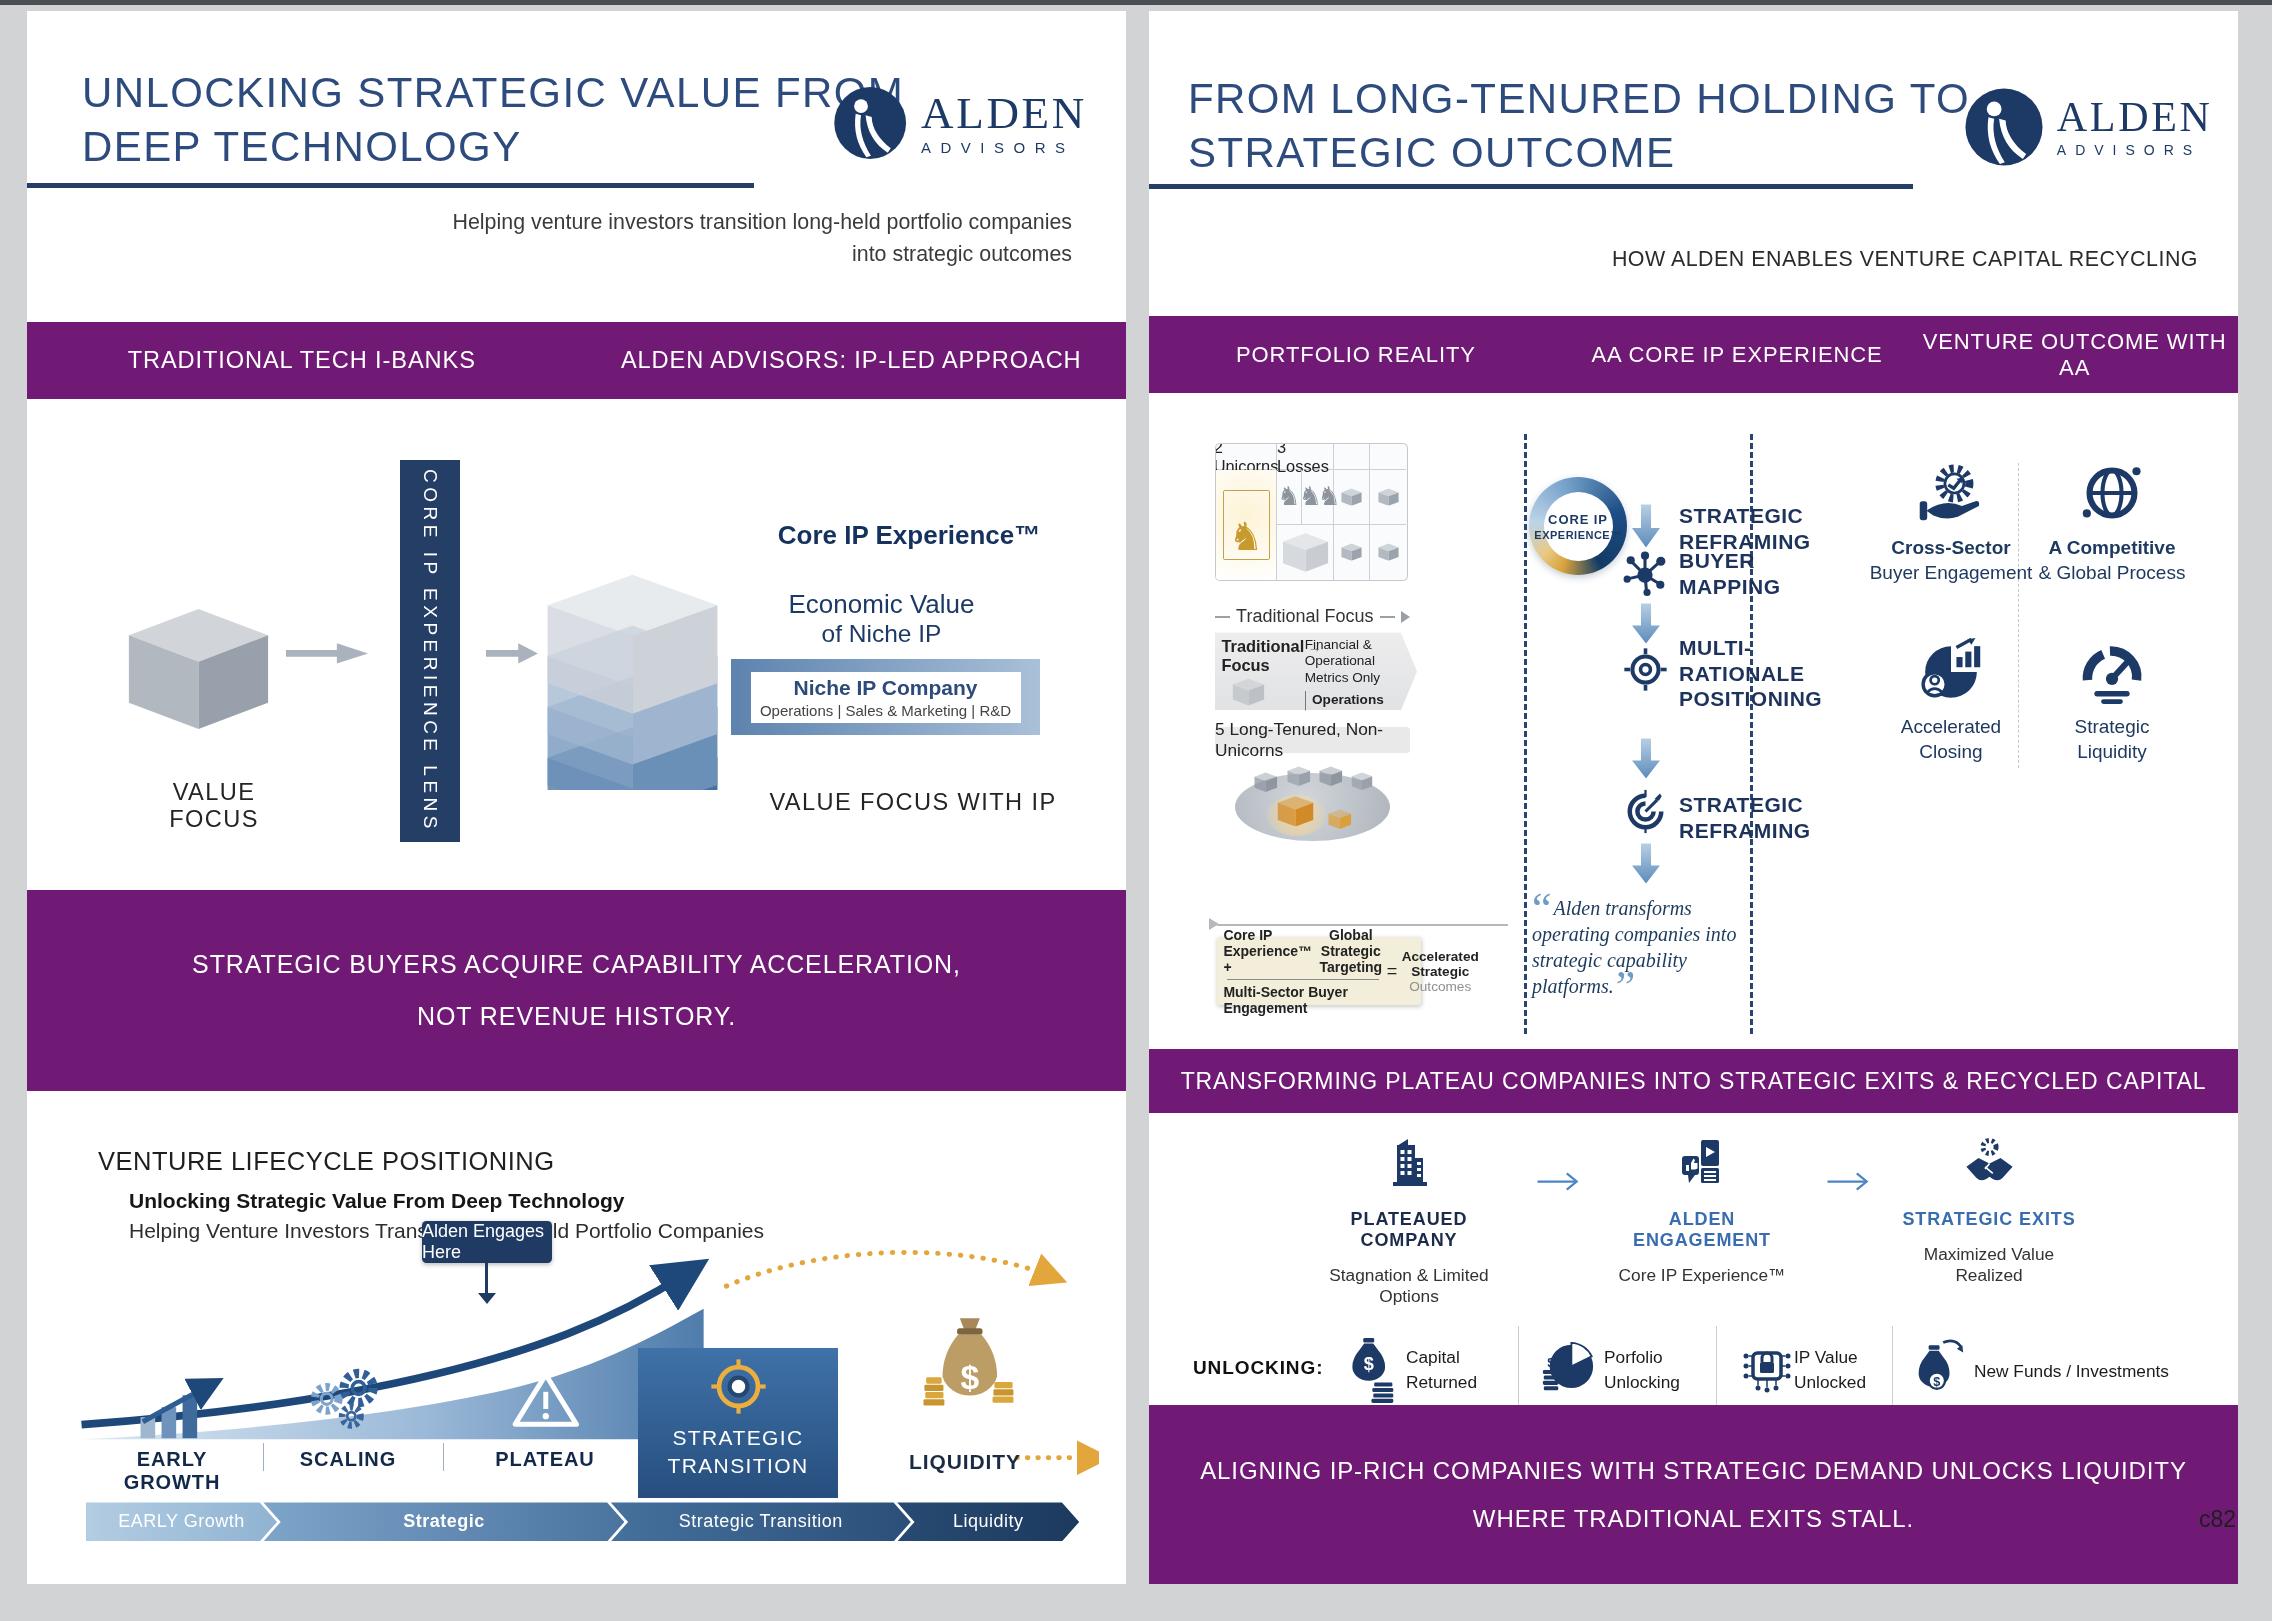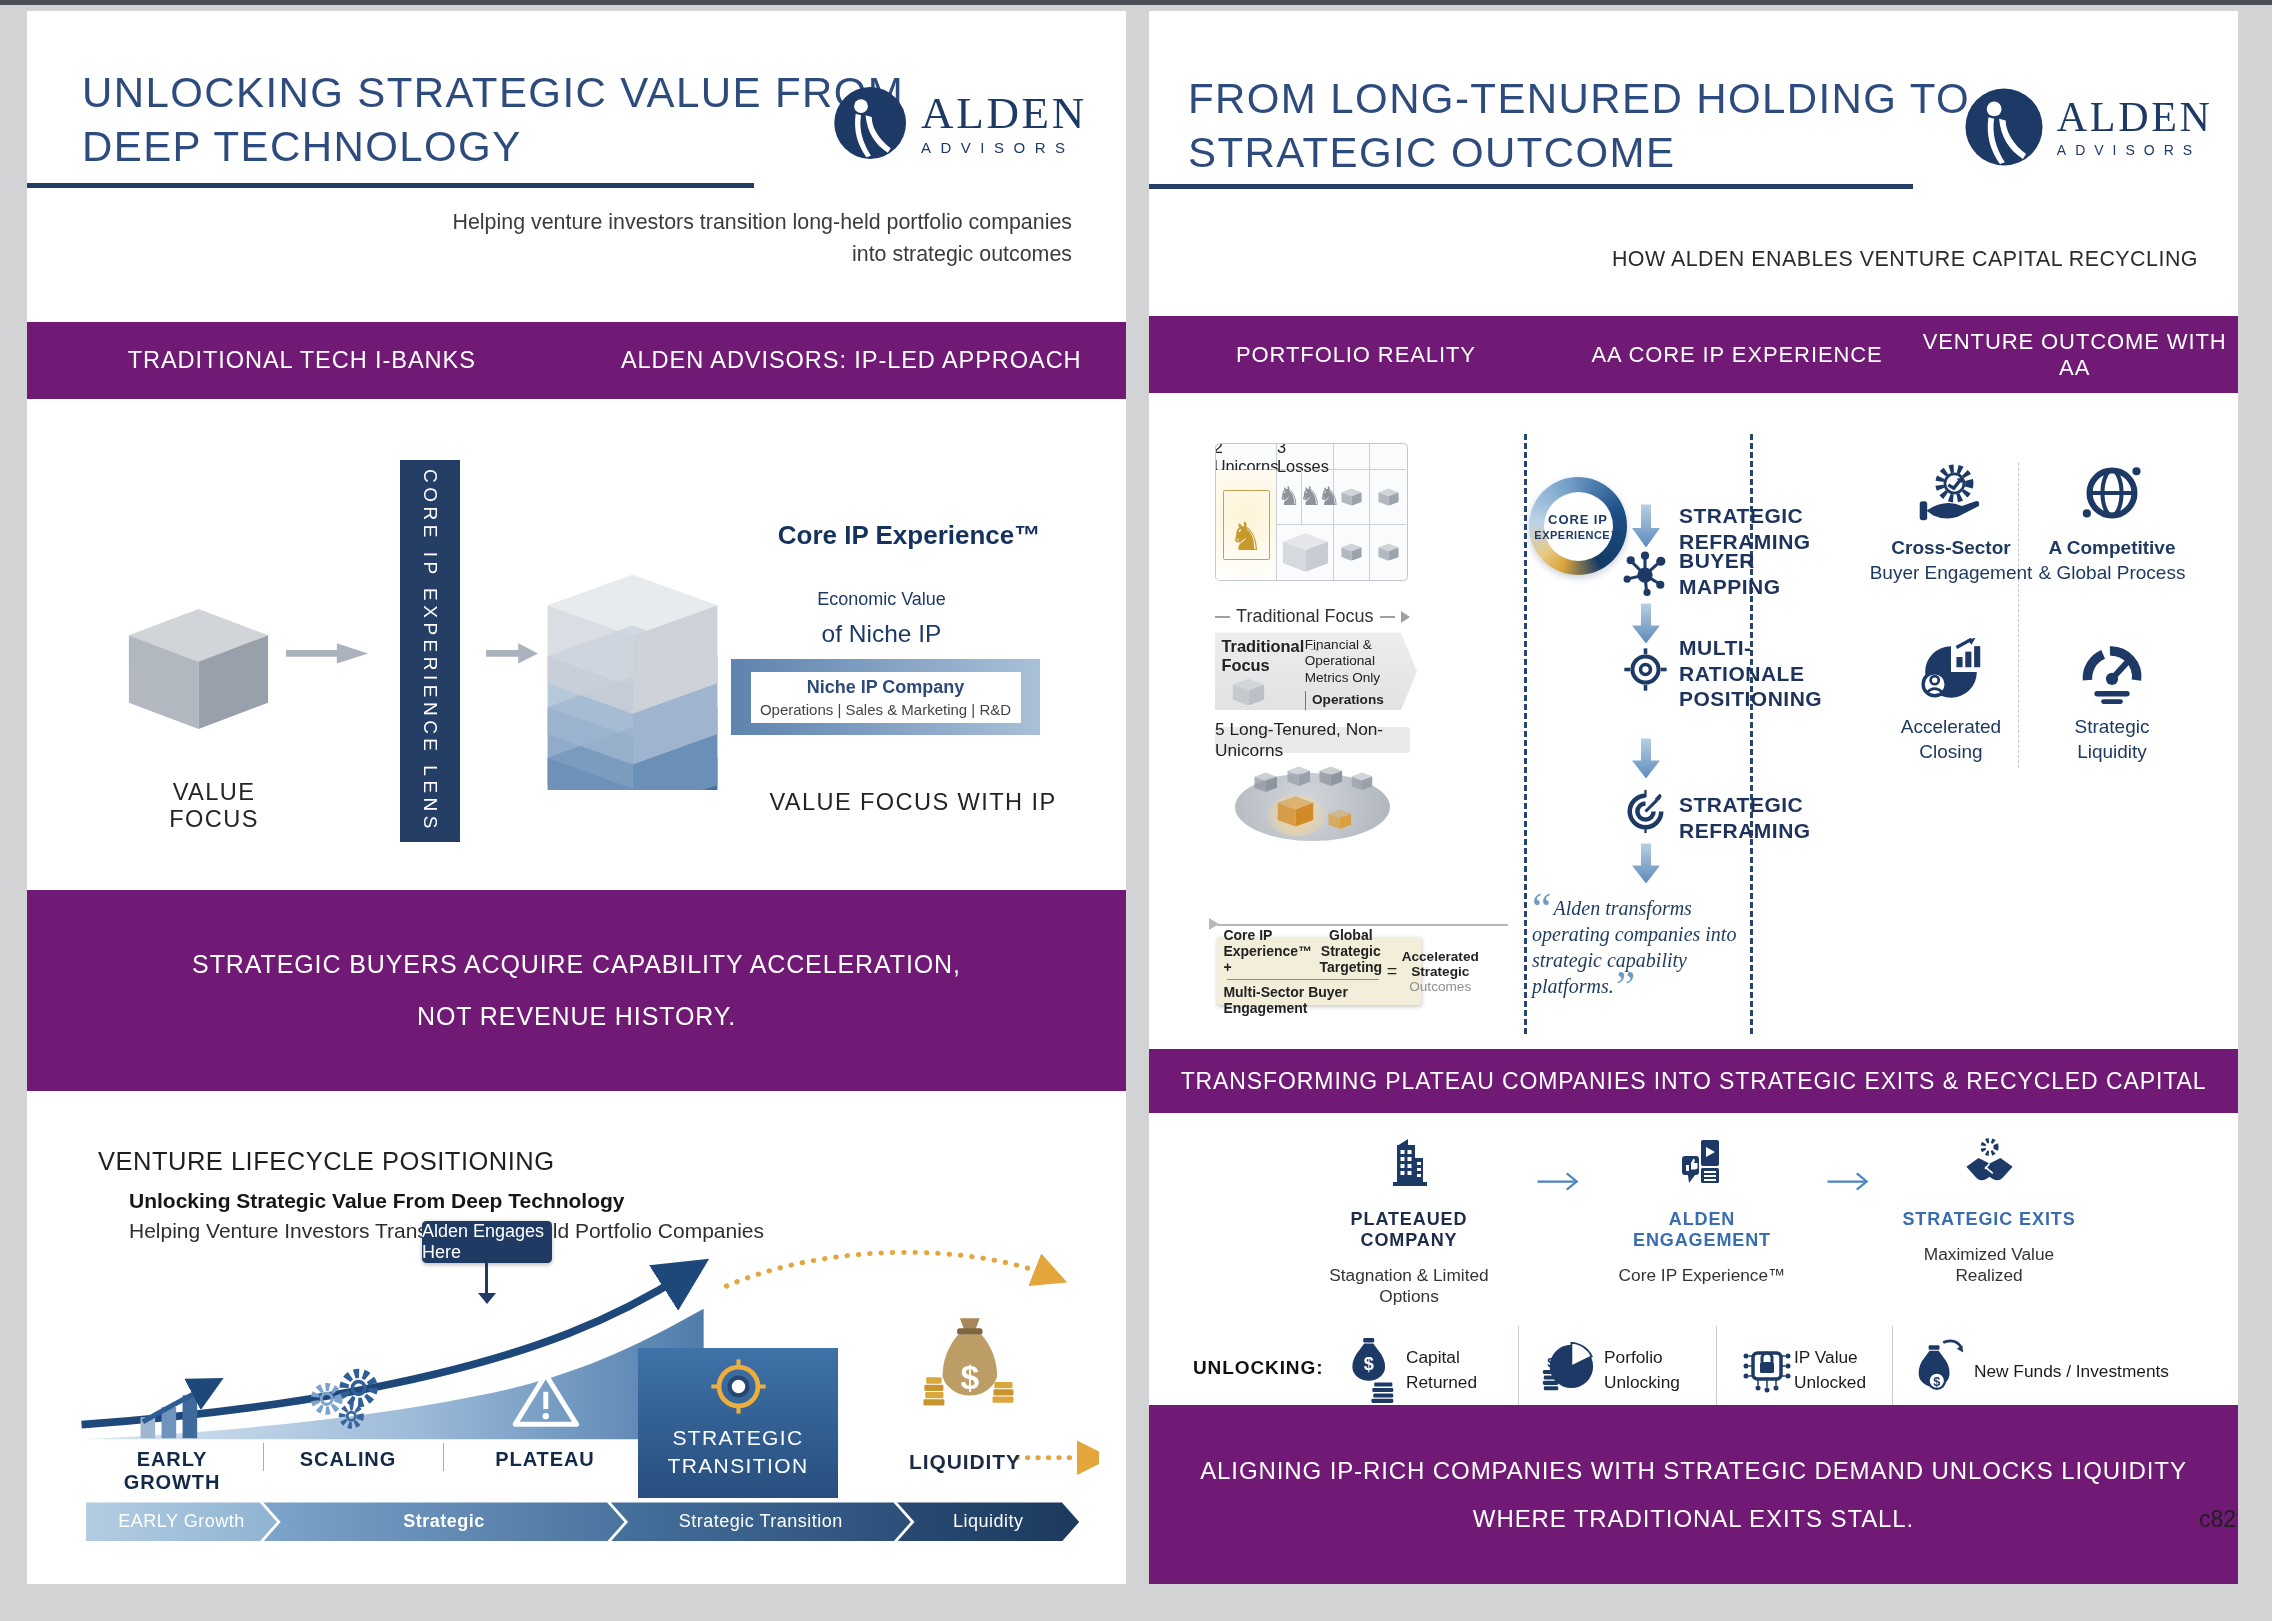--- a/index.html
+++ b/index.html
@@ -93,26 +93,26 @@
     <div class="abs rarrow" style="left:459px;top:628px;width:52px;height:28px;"></div>
 
     <svg class="abs" style="left:517px;top:484px;" width="177" height="295" viewBox="0 0 100 174" preserveAspectRatio="none">
       <use href="#cube" y="90" style="color:#46719e"></use>
       <use href="#cube" y="60" style="color:#6b90b8"></use>
       <use href="#cube" y="30" style="color:#9fb5cf"></use>
       <use href="#cube" y="0" style="color:#cdd2d9"></use>
     </svg>
 
     <div class="abs" style="left:741px;top:509px;width:282px;text-align:center;font-size:26px;font-weight:700;color:#15315e;">Core IP Experience™</div>
-    <div class="abs" style="left:741px;top:578px;width:227px;text-align:center;font-size:18px;color:#1d3a66;">Economic Value</div>
+    <div class="abs" style="left:741px;top:578px;width:227px;text-align:center;font-size:26px;color:#1d3a66;">Economic Value</div>
     <div class="abs" style="left:741px;top:609px;width:227px;text-align:center;font-size:24.5px;color:#1d3a66;">of Niche IP</div>
 
     <div class="abs" style="left:704px;top:648px;width:309px;height:76px;background:linear-gradient(90deg,#5d83ae,#a9c0d8);display:flex;align-items:center;justify-content:center;">
       <div style="background:#fff;width:270px;height:51px;display:flex;flex-direction:column;align-items:center;justify-content:center;">
-        <div style="font-size:18px;color:#2c4a7a;font-weight:700;">Niche IP Company</div>
+        <div style="font-size:21px;color:#2c4a7a;font-weight:700;">Niche IP Company</div>
         <div style="font-size:15px;color:#444;margin-top:2.7px;">Operations | Sales &amp; Marketing | R&amp;D</div>
       </div>
     </div>
     <div class="abs lbl" style="left:727px;top:778px;width:318px;text-align:center;">VALUE FOCUS WITH IP</div>
 
     <div class="band" style="top:879px;height:201px;flex-direction:column;gap:23px;">
       <div class="bandtxt" style="font-size:25px;">STRATEGIC BUYERS ACQUIRE CAPABILITY ACCELERATION,</div>
       <div class="bandtxt" style="font-size:25px;">NOT REVENUE HISTORY.</div>
     </div>
 

